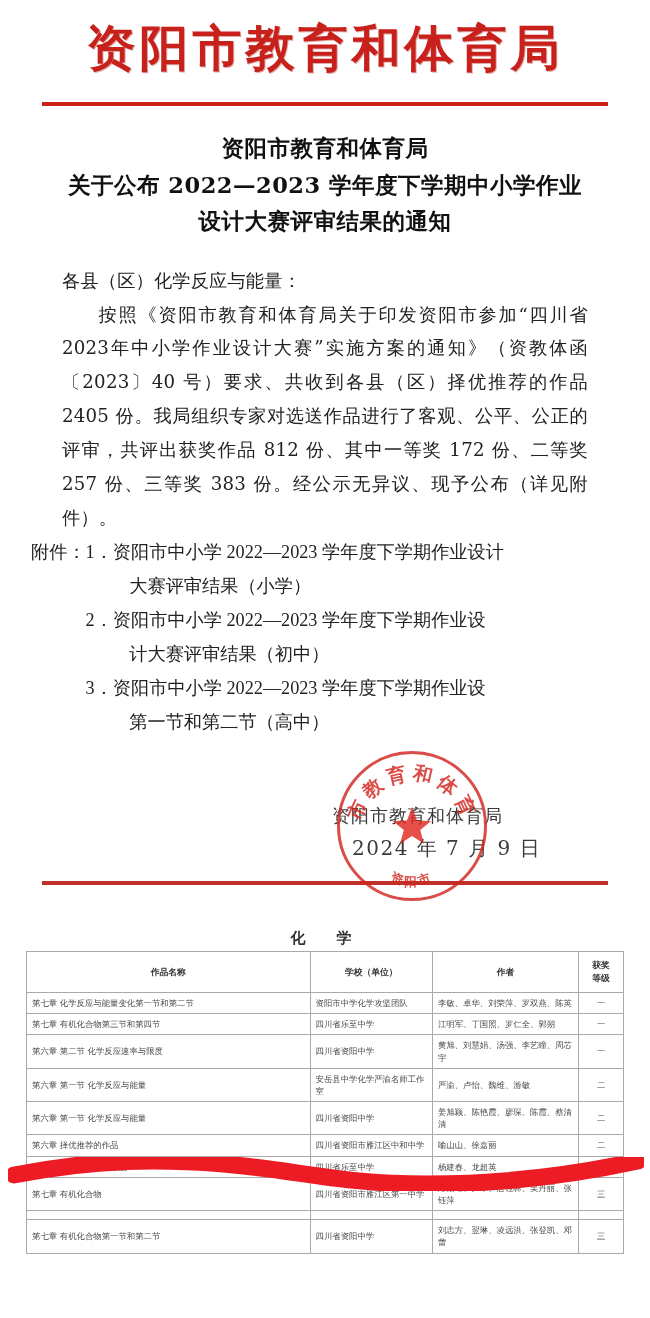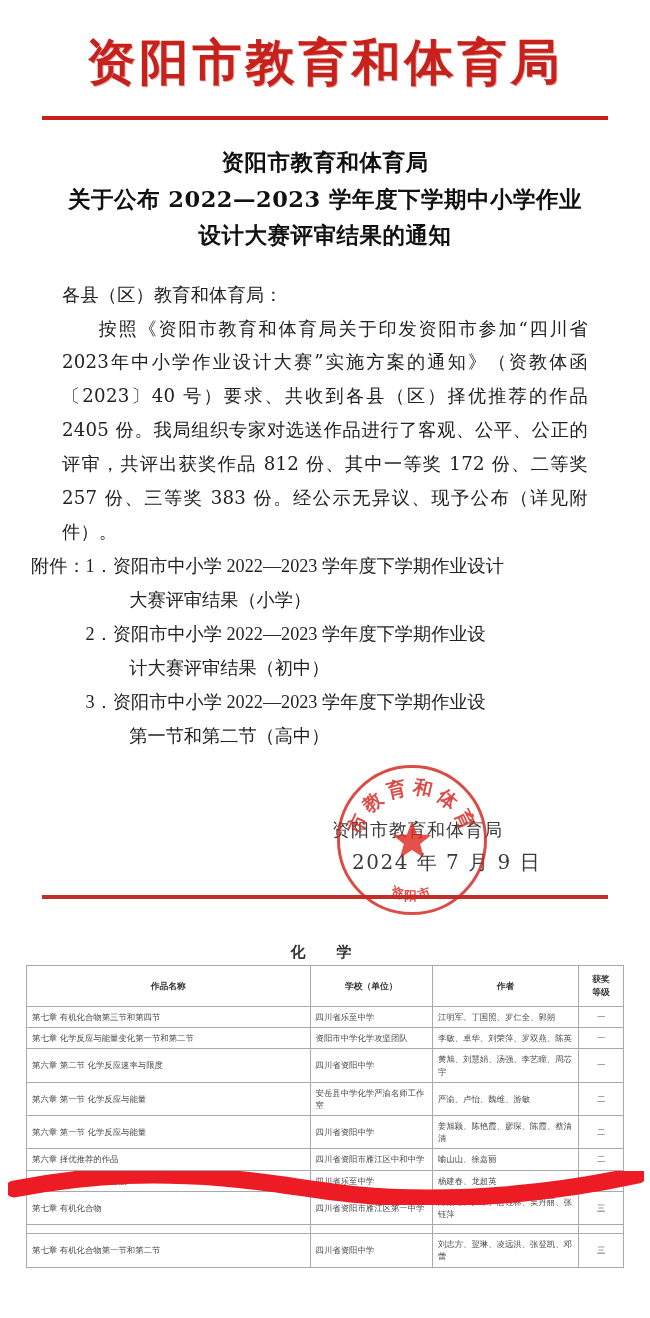--- a/index.html
+++ b/index.html
@@ -13,21 +13,21 @@
     position: relative;
     font-family: "DejaVu Serif", "Liberation Serif", serif;
     color: #1a1a1a;
     overflow: hidden;
   }
 
   
   #letter-page {
     position: relative;
     width: 650px;
-    padding-top: 34px;
+    padding-top: 20px;
     box-sizing: border-box;
   }
 
   #masthead {
     text-align: center;
     color: #c8201a;
     font-family: "DejaVu Serif", "Liberation Serif", serif;
     font-weight: bold;
     font-size: 49px;
     letter-spacing: 4px;
@@ -226,21 +226,21 @@
   <div id="masthead-rule"></div>
 
 
   <div id="title-block">
     <span class="tline">资阳市教育和体育局</span>
     <span class="tline">关于公布 2022—2023 学年度下学期中小学作业</span>
     <span class="tline">设计大赛评审结果的通知</span>
   </div>
 
   <div id="body-text">
-    <span class="salutation">各县（区）教育和体育局：</span>
+    <span class="salutation">各县（区）化学反应与能量：</span>
     <span class="para-indent">按照《资阳市教育和体育局关于印发资阳市参加“四川省2023年中小学作业设计大赛”实施方案的通知》（资教体函〔2023〕40 号）要求、共收到各县（区）择优推荐的作品 2405 份。我局组织专家对选送作品进行了客观、公平、公正的评审，共评出获奖作品 812 份、其中一等奖 172 份、二等奖 257 份、三等奖 383 份。经公示无异议、现予公布（详见附件）。</span>
   </div>
 
   <div id="attachments">
 
     <div class="att-row">
       <span class="att-lead">附件：</span>
       <span class="att-lead">1．</span>
       <span class="att-text">资阳市中小学 2022—2023 学年度下学期作业设计</span>
     </div>
@@ -306,32 +306,32 @@
         <th>学校（单位）</th>
         <th>作者</th>
         <th>
           <span>获奖</span><br>
           <span>等级</span>
         </th>
       </tr>
     </thead>
     <tbody id="award-table-body">
         <tr>
+          <td>第七章 化学反应与能量变化第一节和第二节</td>
+          <td>资阳市中学化学攻坚团队</td>
+          <td>李敏、卓华、刘荣萍、罗双燕、陈英</td>
+          <td class="grade-cell">一</td>
+        </tr>
+        <tr>
           <td>第七章 有机化合物第三节和第四节</td>
           <td>四川省乐至中学</td>
           <td>江明军、丁国照、罗仁全、郭朔</td>
           <td class="grade-cell">一</td>
         </tr>
         <tr>
-          <td>第七章 化学反应与能量变化第一节和第二节</td>
-          <td>资阳市中学化学攻坚团队</td>
-          <td>李敏、卓华、刘荣萍、罗双燕、陈英</td>
-          <td class="grade-cell">一</td>
-        </tr>
-        <tr>
           <td>第六章 第二节 化学反应速率与限度</td>
           <td>四川省资阳中学</td>
           <td>黄旭、刘慧娟、汤强、李艺瞳、周芯宇</td>
           <td class="grade-cell">一</td>
         </tr>
         <tr>
           <td>第六章 第一节 化学反应与能量</td>
           <td>安岳县中学化学严渝名师工作室</td>
           <td>严渝、卢怡、魏维、游敏</td>
           <td class="grade-cell">二</td>

